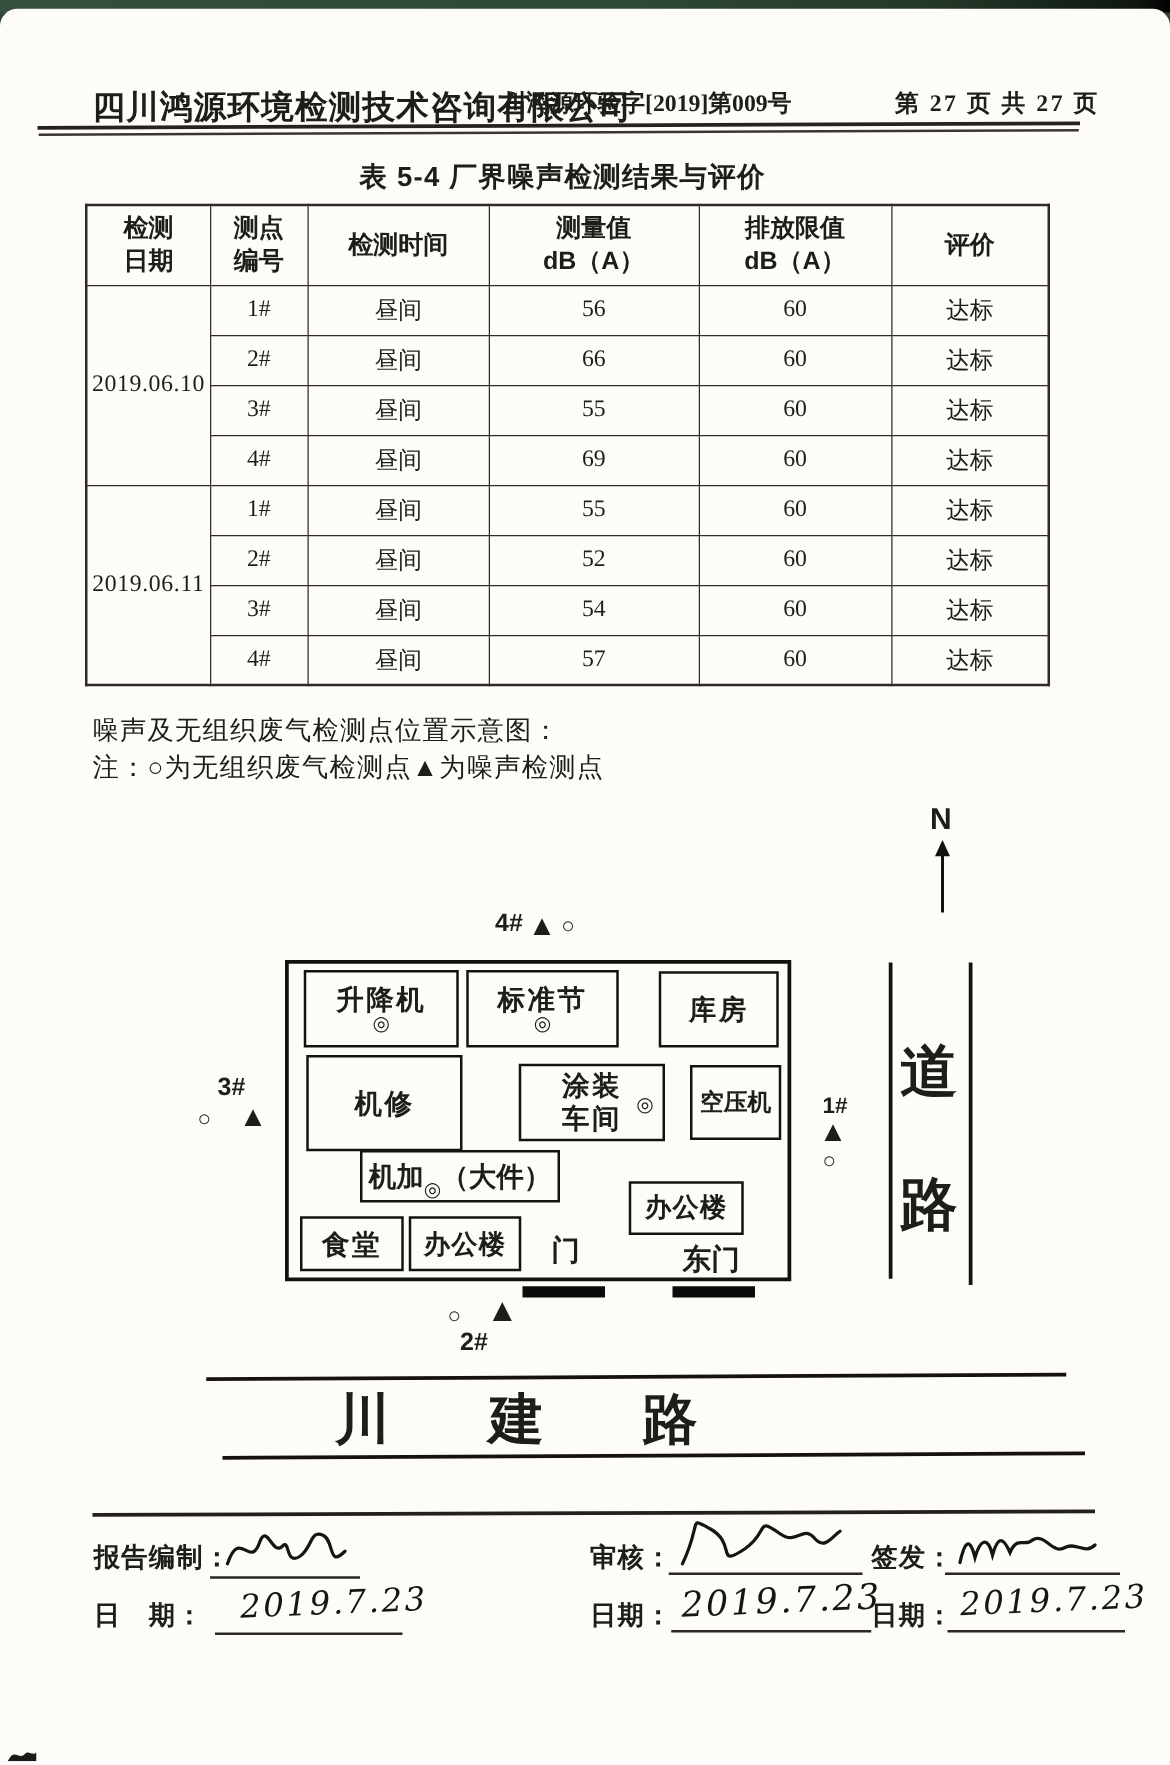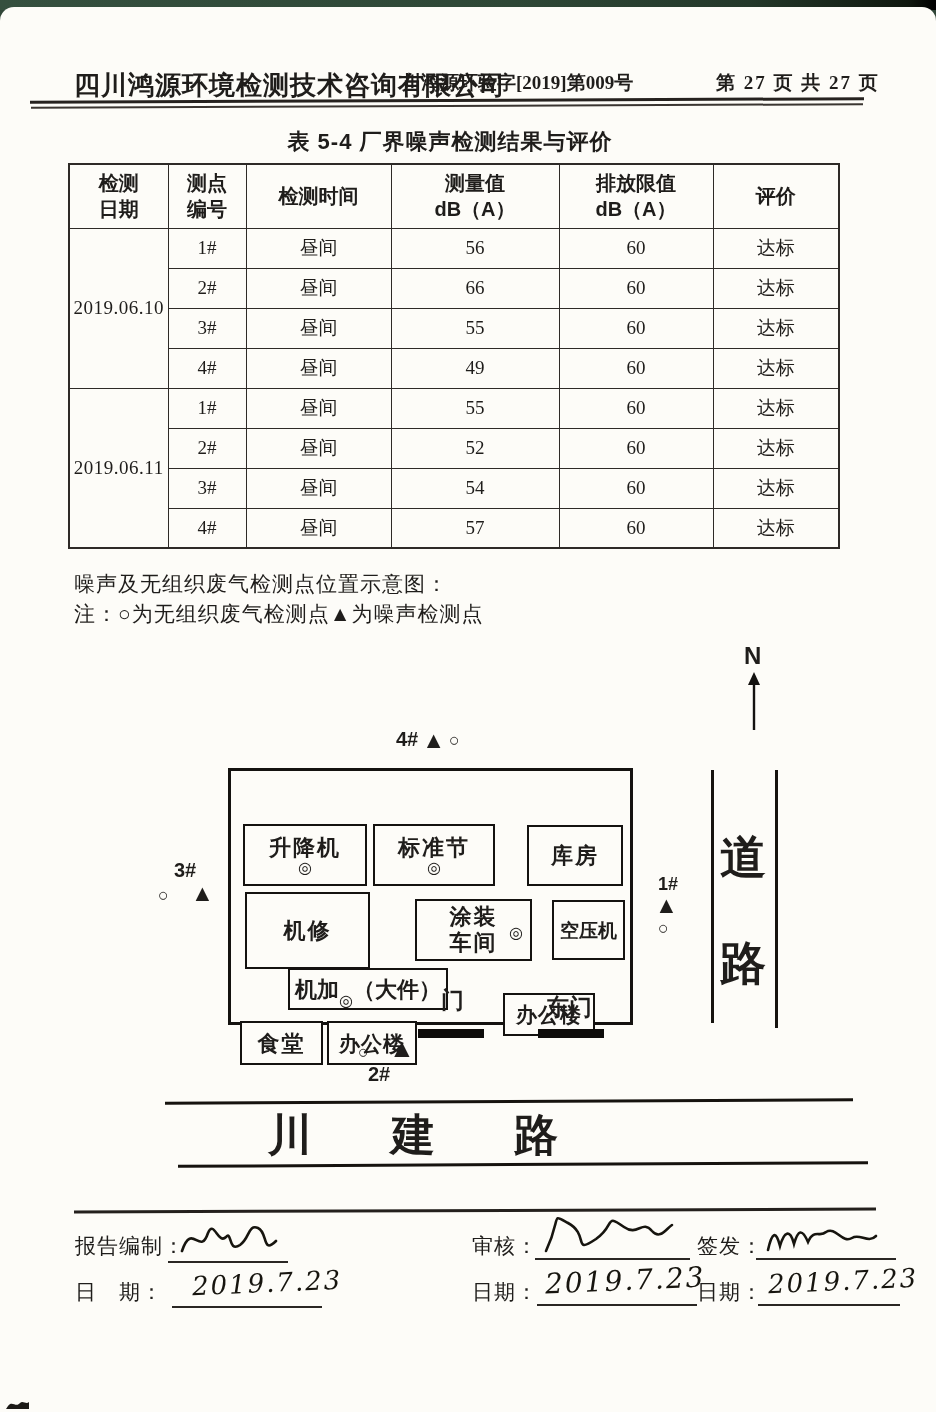--- a/index.html
+++ b/index.html
@@ -45,33 +45,33 @@
   .compass-n { left:744px; top:642px; font-size:24px; font-weight:bold;
     font-family:"Liberation Sans","DejaVu Sans",sans-serif; }
   .marker-row { display:flex; align-items:center; gap:4px;
     font-family:"Liberation Sans","DejaVu Sans",sans-serif; }
   .mk-label { font-size:20px; font-weight:bold; }
   .mk-tri   { font-size:23px; line-height:20px; }
   .mk-cir   { font-size:18px; line-height:18px; }
   .boundary { left:228px; top:768px; width:405px; height:257px; border:3px solid #141210; }
   .bld { position:absolute; border:2.5px solid #141210; background:#fdfcf8;
     display:flex; flex-direction:column; align-items:center; justify-content:center;
-    font-weight:bold; font-family:"Liberation Sans","DejaVu Sans",sans-serif;margin-top:48px; }
+    font-weight:bold; font-family:"Liberation Sans","DejaVu Sans",sans-serif; }
   .bld .lbl { font-size:22px; letter-spacing:2px; line-height:25px; }
   .pt { font-size:16px; line-height:15px; font-weight:normal; }
   .gate-lbl { font-size:23px; font-weight:bold; font-family:"Liberation Sans","DejaVu Sans",sans-serif; }
   .gate-bar { background:#0e0c0a; height:9px; }
   .vroad-line { width:2.6px; background:#16130f; }
   .vroad-char { font-size:46px; font-weight:bold; line-height:48px; }
   .sroad-line { height:2.6px; background:#16130f; }
   .sroad-text { font-size:44px; font-weight:bold; letter-spacing:34px; white-space:nowrap; }
 
   
   .sig-sep { left:74px; top:1209px; width:802px; height:2.8px; background:#24201d; transform:rotate(-0.2deg); }
-  .sig-label { font-size:21px; font-weight:normal; letter-spacing:1px;
+  .sig-label { font-size:21px; font-weight:bold; letter-spacing:1px;
     font-family:"Liberation Sans","DejaVu Sans",sans-serif; }
   .sig-line { height:2px; background:#2a2724; }
   .hand { font-style:italic; font-size:26px; letter-spacing:2px; color:#17150f;
     font-family:"DejaVu Serif","Liberation Serif",serif; transform:rotate(-2.5deg); white-space:nowrap; }
   .scribble path { fill:none; stroke:#17150f; stroke-width:2.6; stroke-linecap:round; }
 </style>
 </head>
 <body>
 
 <div class="page">
@@ -154,21 +154,21 @@
       <tr>
         <td>3#</td>
         <td>昼间</td>
         <td>55</td>
         <td>60</td>
         <td>达标</td>
       </tr>
       <tr>
         <td>4#</td>
         <td>昼间</td>
-        <td>49</td>
+        <td>69</td>
         <td>60</td>
         <td>达标</td>
       </tr>
       <tr>
         <td rowspan="4" class="datecell">2019.06.11</td>
         <td>1#</td>
         <td>昼间</td>
         <td>55</td>
         <td>60</td>
         <td>达标</td>

